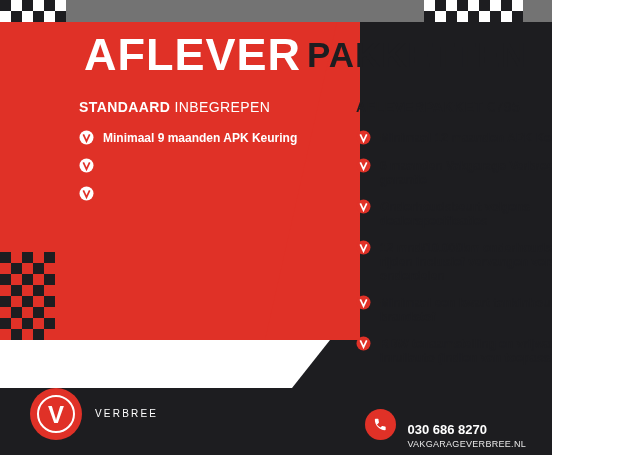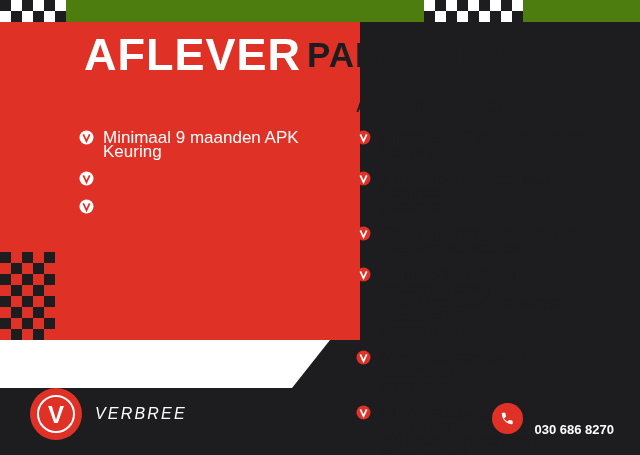--- a/index.html
+++ b/index.html
@@ -2,24 +2,24 @@
 <html><head>
 <meta charset="utf-8">
 <style>
   html, body {
     margin: 0;
     padding: 0;
     background: #ffffff;
   }
   #page {
     position: relative;
-    width: 640px;
+    width: 552px;
     height: 455px;
     overflow: hidden;
-    background: #4d7c0f;
+    background: #737373;
     font-family: "Liberation Sans", sans-serif;
   }
 
   
   .checker {
     position: absolute;
     display: grid;
     grid-template-columns: repeat(var(--cols), var(--cell));
     grid-auto-rows: var(--cell);
   }
@@ -97,22 +97,22 @@
   }
   .list.left  { left: 79px; top: 131px; width: 240px; }
   .list.right { left: 356px; top: 131px; width: 250px; }
 
   .item {
     display: flex;
     align-items: flex-start;
     margin-bottom: 13px;
   }
   .item .txt {
-    font-size: 17px;
-    font-weight: normal;
+    font-size: 12px;
+    font-weight: bold;
     line-height: 14px;
     white-space: pre-line;
   }
   .list.left .item .txt  { color: #ffffff; }
   .list.right .item .txt { color: #1d1d20; }
 
   
   .badge {
     flex: 0 0 auto;
     width: 15px; height: 15px;
@@ -138,21 +138,21 @@
     display: flex; align-items: center; justify-content: center;
     margin-right: 13px;
   }
   .logo-text {
     color: #ffffff;
   }
   .logo-text .l1 {
     font-size: 22px; font-weight: bold; letter-spacing: .5px; line-height: 24px;
   }
   .logo-text .l2 {
-    font-size: 16px; font-weight: normal; letter-spacing: 2.2px; line-height: 18px; font-style: italic;
+    font-size: 10px; font-weight: normal; letter-spacing: 2.2px; line-height: 18px;
   }
 
   
   .contact {
     position: absolute;
     right: 26px; top: 398px;
     display: flex; align-items: center;
     z-index: 7;
   }
   .phone-circle {
@@ -255,20 +255,23 @@
     </div>
 
   <div class="bottom-bar"></div>
   <div class="bottom-white-wedge"></div>
 
   <div class="title-row">
     <div class="title-left">AFLEVER</div>
     <div class="title-right">PAKKETTEN</div>
   </div>
 
+  <div class="col-head left">
+    <span>STANDAARD</span><span class="light"> INBEGREPEN</span>
+  </div>
 
   <div class="col-head right">
     <span>AFLEVERPAKKET</span><span class="light"> €795</span>
   </div>
 
   <div class="list left">
     <div class="item">
       <span class="badge">
         <svg width="15" height="15" viewBox="0 0 15 15">
             <circle cx="7.5" cy="7.5" r="7" fill="#ffffff"></circle>
@@ -371,16 +374,17 @@
   </div>
 
   <div class="contact">
     <div class="phone-circle">
       <svg width="17" height="17" viewBox="0 0 24 24" fill="#ffffff">
         <path d="M6.6 10.8c1.2 2.3 3.1 4.2 5.4 5.4l1.8-1.8c.3-.3.7-.4 1-.2 1.1.4 2.3.6 3.5.6.6 0 1 .4 1 1V19c0 .6-.4 1-1 1C10.6 20 4 13.4 4 5c0-.6.4-1 1-1h3.2c.6 0 1 .4 1 1 0 1.2.2 2.4.6 3.5.1.4 0 .8-.2 1.1l-1.9 1.9z"></path>
       </svg>
     </div>
     <div class="contact-text">
       <div class="c1">030 686 8270</div>
+      <div class="c2">VAKGARAGEVERBREE.NL</div>
     </div>
   </div>
 
 </div>
 
 </body></html>

